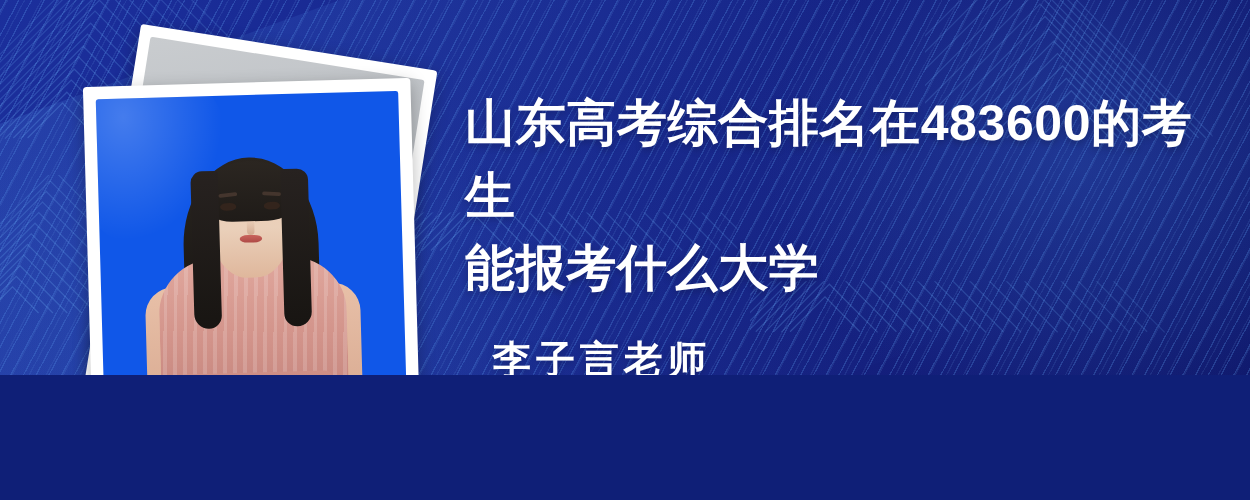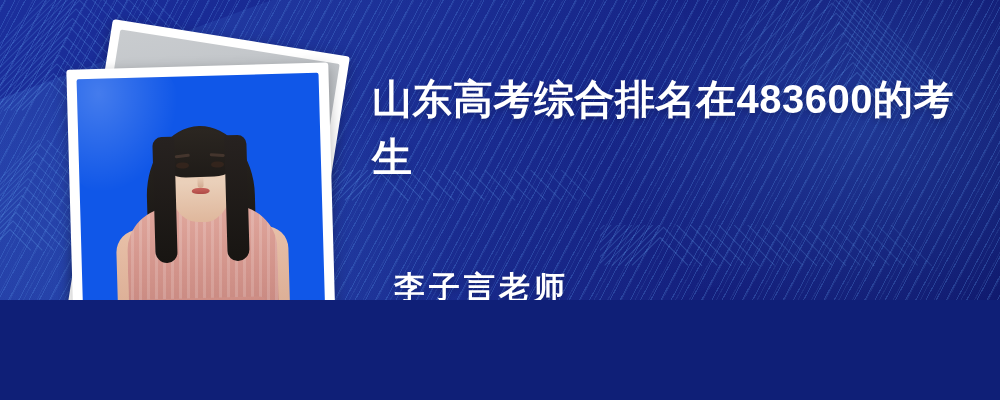--- a/index.html
+++ b/index.html
@@ -387,19 +387,20 @@
           <div class="eye r"></div>
           <div class="nose"></div>
           <div class="mouth"></div>
         </div>
       </div>
     </div>
   </div>
 
   <div class="title">
     <div>山东高考综合排名在483600的考生</div>
+    <div>能报考什么大学</div>
   </div>
 
   <div class="byline">
     <div class="author">李子言老师</div>
   </div>
 
 </div>
 
 </body></html>

